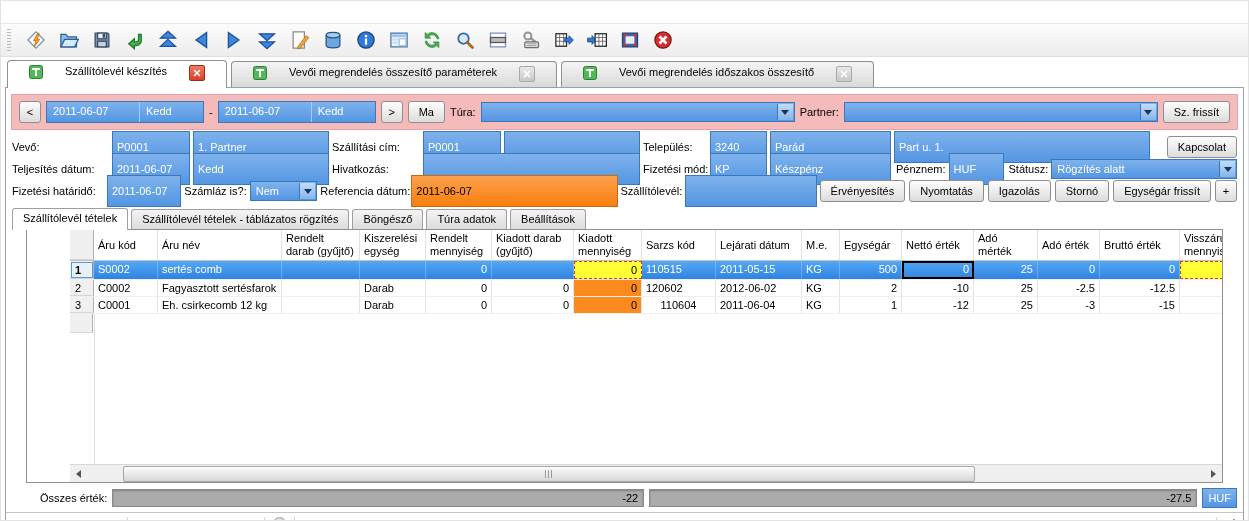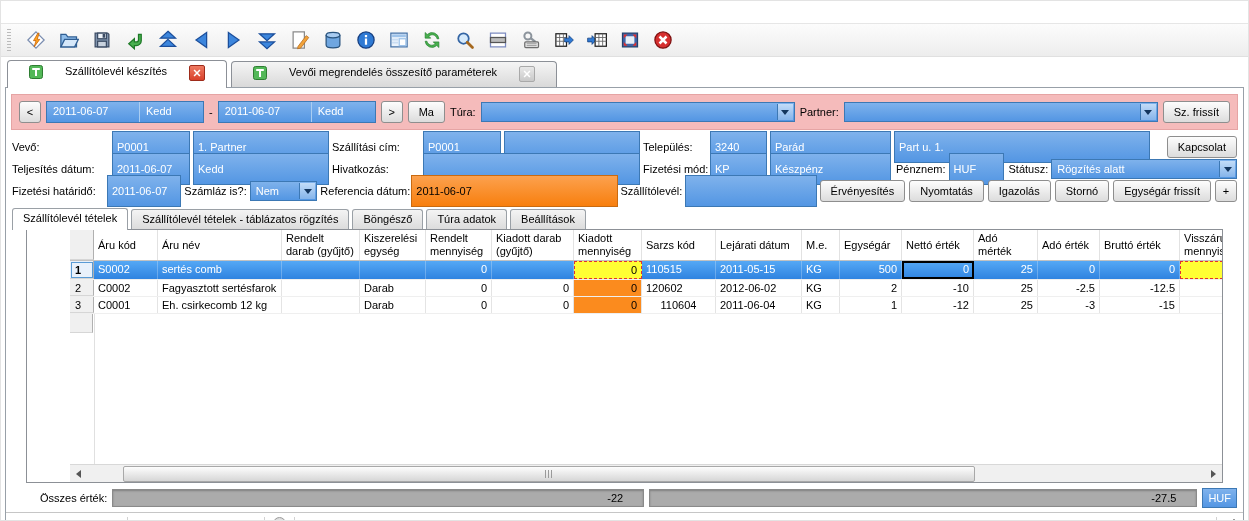--- a/index.html
+++ b/index.html
@@ -80,21 +80,21 @@
   .sbtn.right::after{border-left:5px solid #555;margin-right:-4px;}
   .strack{flex:1;height:16px;position:relative;}
   .sthumb{position:absolute;left:36px;top:0;height:14px;width:76%;background:linear-gradient(#fdfdfd,#d6d6d6);
           border:1px solid #a8a8a8;border-radius:2px;display:flex;align-items:center;justify-content:center;cursor:pointer;}
   .sthumb::after{content:'';width:8px;height:8px;
           background:repeating-linear-gradient(90deg,#9a9a9a 0 1px,transparent 1px 3px);}
   
   .totals{flex:0 0 20px;display:flex;align-items:center;margin:5px 6px 4px;gap:5px;}
   .tlabel{margin-left:28px;white-space:nowrap;}
   .gbar{height:18px;background:#ababab;border:1px solid #8a8a8a;box-shadow:inset 0 1px 2px rgba(0,0,0,.25);
-        display:flex;align-items:center;justify-content:flex-end;padding:0 20px;box-sizing:border-box;color:#000;}
+        display:flex;align-items:center;justify-content:flex-end;padding:0 5px;box-sizing:border-box;color:#000;}
   .hufchip{height:18px;background:linear-gradient(#7fb2ec,#5396e3);border:1px solid #3c78b4;color:#fff;
         display:flex;align-items:center;padding:0 5px;}
   
   .statusbar{flex:0 0 21px;border-top:1px solid #c6c6c6;display:flex;align-items:center;padding:0 8px;gap:0;}
   .sseg{padding:0 8px;white-space:nowrap;}
   .ssep{width:1px;height:14px;background:#d2d2d2;}
   .radio{width:11px;height:11px;border-radius:50%;border:1px solid #9a9a9a;
          background:radial-gradient(#f4f4f4,#d2d2d2);margin:0 8px;}
   .grip{margin-left:auto;display:flex;align-items:center;gap:8px;}
   .gripdots{width:10px;height:10px;position:relative;}
@@ -255,20 +255,33 @@
           </svg>
         </span>
       </div>
       <div class="tab">
         <span class="ticon"><svg viewBox="0 0 14 14" width="14" height="14">
             <rect x="0.5" y="0.5" width="13" height="13" rx="2" fill="#53B858" stroke="#2E7D32"></rect>
             <rect x="3.2" y="3" width="7.6" height="2" fill="#fff"></rect>
             <rect x="6" y="3" width="2" height="8" fill="#fff"></rect>
           </svg></span>
         <span>Vevői megrendelés összesítő paraméterek</span>
+        <span class="tclose gray">
+          <svg viewBox="0 0 12 12" width="10" height="10">
+            <path d="M2.5 2.5l7 7M9.5 2.5l-7 7" stroke="#fff" stroke-width="1.8"></path>
+          </svg>
+        </span>
+      </div>
+      <div class="tab">
+        <span class="ticon"><svg viewBox="0 0 14 14" width="14" height="14">
+            <rect x="0.5" y="0.5" width="13" height="13" rx="2" fill="#53B858" stroke="#2E7D32"></rect>
+            <rect x="3.2" y="3" width="7.6" height="2" fill="#fff"></rect>
+            <rect x="6" y="3" width="2" height="8" fill="#fff"></rect>
+          </svg></span>
+        <span>Vevői megrendelés időszakos összesítő</span>
         <span class="tclose gray">
           <svg viewBox="0 0 12 12" width="10" height="10">
             <path d="M2.5 2.5l7 7M9.5 2.5l-7 7" stroke="#fff" stroke-width="1.8"></path>
           </svg>
         </span>
       </div>
     </div>
 
   <div class="panel">
 

